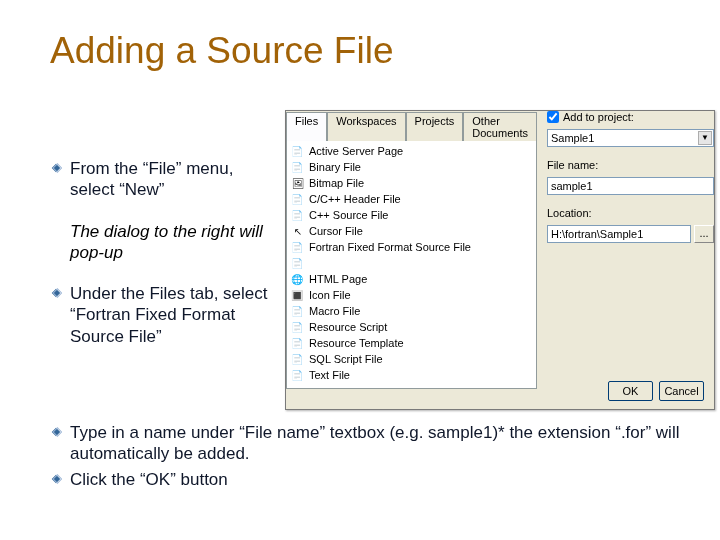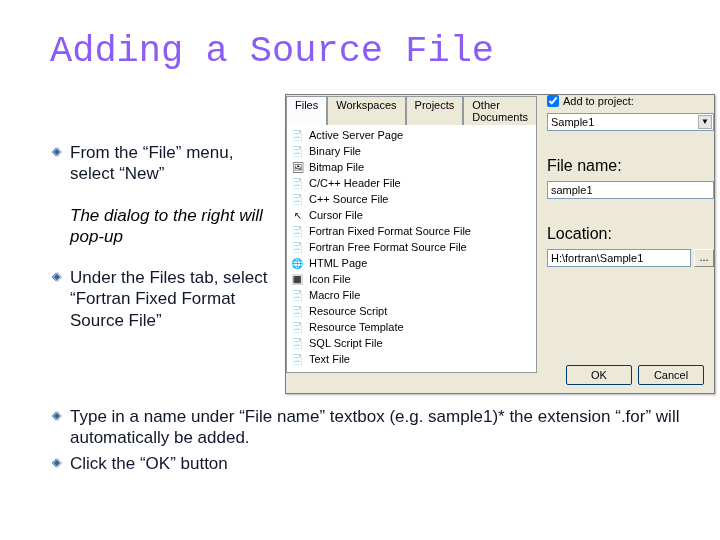--- a/index.html
+++ b/index.html
@@ -10,23 +10,23 @@
     font-family: Verdana, Geneva, sans-serif;
     position: relative;
     overflow: hidden;
   }
   .slide {
     padding: 30px 40px 20px 50px;
   }
   .title {
     font-size: 37px;
     font-weight: normal;
-    color: #8b5cf6;
-    margin-bottom: 22px;
-    font-family: Liberation Mono, monospace;
+    color: #a16207;
+    margin-bottom: 38px;
+    font-family: Liberation Sans, sans-serif;
   }
   .content {
     display: flex;
     gap: 15px;
   }
   .leftcol {
     flex: 0 0 220px;
     padding-top: 48px;
   }
   .bullet {
@@ -160,40 +160,40 @@
     position: relative;
   }
   .combo .dd {
     position: absolute; right: 1px; top: 1px;
     width: 14px; height: 14px;
     background: #e6e6e6;
     border: 1px solid #adadad;
     font-size: 8px; text-align: center; line-height: 12px;
     cursor: pointer;
   }
-  .lbl { font-size: 16px; margin-top: 20px; }
+  .lbl { font-size: 11px; margin-top: 6px; }
   .locrow { display: flex; gap: 3px; }
   .locrow .txt { flex: 1; align-items: center; }
   .browsebtn {
     width: 20px; height: 18px;
     background: #ece9d8;
     border: 1px solid #fff;
     border-right-color: #888; border-bottom-color: #888;
     font-size: 11px; text-align: center; line-height: 14px;
     cursor: pointer;
   }
   .dlg-buttons {
     position: absolute;
     right: 10px;
     bottom: 8px;
     display: flex;
     gap: 6px;
   }
   .btn {
-    width: 66px; height: 20px;
+    width: 45px; height: 20px;
     background: #ece9d8;
     border: 1px solid #003c74;
     font-size: 11px;
     text-align: center;
     line-height: 18px;
     cursor: pointer;
     border-radius: 2px;
   }
 </style>
 </head>
@@ -258,21 +258,20 @@
             <div class="listitem">
                 <span class="ficon">↖</span>
                 <span>Cursor File</span>
               </div>
             <div class="listitem">
                 <span class="ficon">📄</span>
                 <span>Fortran Fixed Format Source File</span>
               </div>
             <div class="listitem">
                 <span class="ficon">📄</span>
-                <span>Fortran Free Format Source File</span>
               </div>
             <div class="listitem">
                 <span class="ficon">🌐</span>
                 <span>HTML Page</span>
               </div>
             <div class="listitem">
                 <span class="ficon">🔳</span>
                 <span>Icon File</span>
               </div>
             <div class="listitem">

